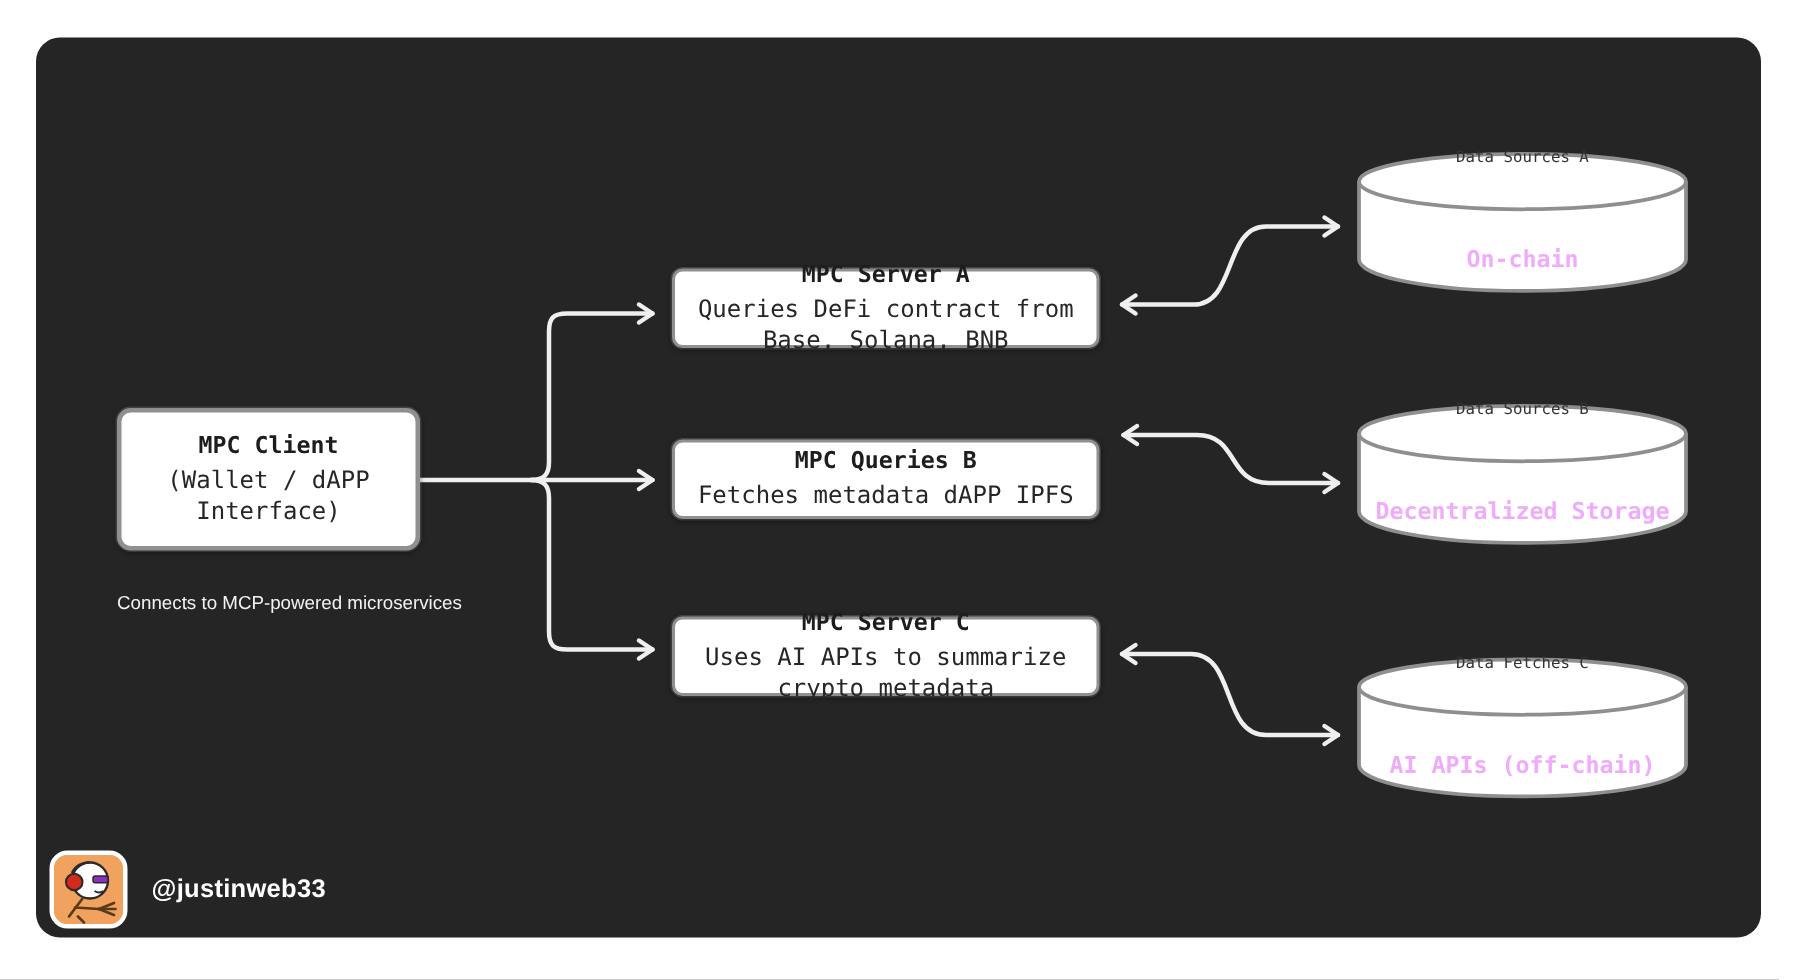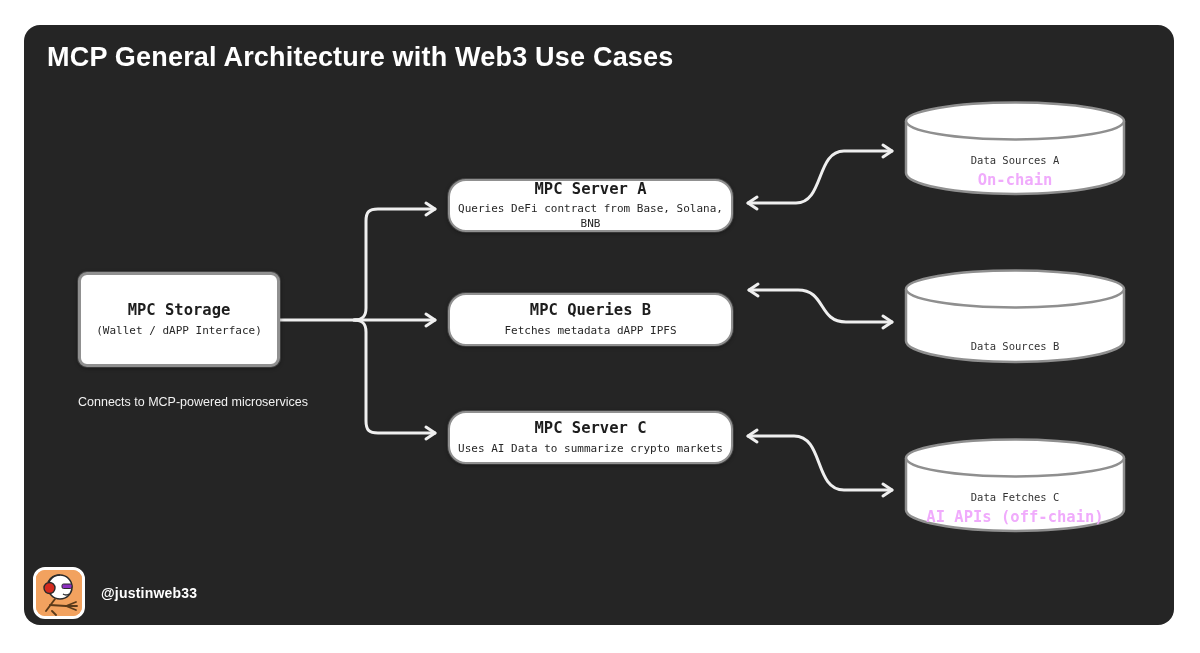--- a/index.html
+++ b/index.html
@@ -27,39 +27,39 @@
   }
   .arrow-layer {
     position: absolute;
     left: 0; top: 0;
     width: 1150px; height: 600px;
   }
   .node {
     position: absolute;
     background: #ffffff;
     border: 2px solid #909090;
-    border-radius: 18px;
+    border-radius: 7px;
     box-shadow: 0 1px 4px rgba(0,0,0,0.45), 0 0 0 1px rgba(255,255,255,0.18);
     display: flex;
     flex-direction: column;
     align-items: center;
     justify-content: center;
     text-align: center;
     font-family: "DejaVu Sans Mono", monospace;
     color: #1d1d1d;
     box-sizing: border-box;
   }
   .client-node {
     left: 54px; top: 247px;
     width: 202px; height: 95px;
     border-width: 3px;
     border-radius: 9px;
   }
   .node-title { font-size: 15.5px; font-weight: 700; line-height: 1.25; }
-  .node-sub   { font-size: 11px; color: #262626; margin-top: 3px; line-height: 1.3; }
+  .node-sub   { font-size: 16px; color: #262626; margin-top: 3px; line-height: 1.3; }
   .server-node { left: 424px; width: 285px; height: 53px; }
   .server-node .node-title { font-weight: 600; }
   .server-a { top: 154px; }
   .server-b { top: 268px; }
   .server-c { top: 386px; }
   .client-caption {
     position: absolute;
     left: 54px; top: 370px;
     color: #f2f2f2;
     font-size: 12.5px;
@@ -74,109 +74,110 @@
   .ds-a { top: 74px; }
   .ds-b { top: 242px; }
   .ds-c { top: 411px; }
   .ds-shape { position: absolute; left: 0; top: 0; }
   .ds-text {
     position: absolute;
     left: 0; top: 0; right: 0; bottom: 0;
     display: flex;
     flex-direction: column;
     align-items: center;
-    justify-content: flex-end;
+    justify-content: flex-start;
     padding-bottom: 10px;
     text-align: center;
     font-family: "DejaVu Sans Mono", monospace;
+    gap: 48px;
   }
   .ds-label { font-size: 10.5px; color: #333333; margin-bottom: 5px; }
   .ds-title { font-size: 15.5px; font-weight: 700; color: #f0abfc; white-space: nowrap; }
   .footer {
     position: absolute;
     left: 9px; top: 542px;
     display: flex;
     align-items: center;
   }
   .avatar {
     width: 52px; height: 52px;
     border-radius: 12px;
     border: 3px solid #ffffff;
     background: #f2a25f;
     box-sizing: border-box;
     overflow: hidden;
   }
   .handle {
     margin-left: 16px;
     color: #ffffff;
-    font-size: 14px;
+    font-size: 17px;
     font-weight: 700;
     letter-spacing: 0.2px;
   }
 </style>
 </head>
 <body>
 
 <div class="panel">
 
-  <div class="diagram-title">MCP General Architecture with Web3 Use Cases</div>
 
   <svg class="arrow-layer" viewBox="0 0 1150 600" xmlns="http://www.w3.org/2000/svg">
     <defs>
       <marker id="arw" viewBox="0 0 18 18" markerWidth="18" markerHeight="18" refX="13" refY="9" orient="auto-start-reverse" markerUnits="userSpaceOnUse">
         <path d="M4 3 L13 9 L4 15" fill="none" stroke="#efefef" stroke-width="3" stroke-linecap="round" stroke-linejoin="round"></path>
       </marker>
     </defs>
     <g fill="none" stroke="#efefef" stroke-width="3" stroke-linecap="round">
       <path d="M 256 295 L 332 295"></path>
       <path marker-end="url(#arw)" d="M 330 295 C 339 295 342 291 342 283 L 342 196 C 342 187 345 184 354 184 L 411 184"></path>
       <path marker-end="url(#arw)" d="M 332 295 L 411 295"></path>
       <path marker-end="url(#arw)" d="M 330 295 C 339 295 342 299 342 307 L 342 396 C 342 405 345 408 354 408 L 411 408"></path>
       <path marker-start="url(#arw)" marker-end="url(#arw)" d="M 724 178 L 772 178 C 800 178 792 126 820 126 L 868 126"></path>
       <path marker-start="url(#arw)" marker-end="url(#arw)" d="M 725 265 L 774 265 C 802 265 794 297 822 297 L 868 297"></path>
       <path marker-start="url(#arw)" marker-end="url(#arw)" d="M 724 411 L 770 411 C 800 411 790 465 820 465 L 868 465"></path>
     </g>
   </svg>
 
   <div class="node client-node">
-    <div class="node-title">MPC Storage</div>
+    <div class="node-title">MPC Client</div>
     <div class="node-sub">(Wallet / dAPP Interface)</div>
   </div>
   <div class="client-caption">Connects to MCP-powered microservices</div>
 
   <div class="node server-node server-a">
     <div class="node-title">MPC Server A</div>
     <div class="node-sub">Queries DeFi contract from Base, Solana, BNB</div>
   </div>
   <div class="node server-node server-b">
     <div class="node-title">MPC Queries B</div>
     <div class="node-sub">Fetches metadata dAPP IPFS</div>
   </div>
   <div class="node server-node server-c">
     <div class="node-title">MPC Server C</div>
-    <div class="node-sub">Uses AI Data to summarize crypto markets</div>
+    <div class="node-sub">Uses AI APIs to summarize crypto metadata</div>
   </div>
 
   <div class="datasource ds-a">
     <svg class="ds-shape" width="224" height="100" viewBox="0 0 224 100">
       <path d="M 3 22 L 3 74 A 109 21 0 0 0 221 74 L 221 22" fill="#ffffff" stroke="#8f8f8f" stroke-width="2.5"></path>
       <ellipse cx="112" cy="22" rx="109" ry="18.5" fill="#ffffff" stroke="#8f8f8f" stroke-width="2.5"></ellipse>
     </svg>
     <div class="ds-text">
       <div class="ds-label">Data Sources A</div>
       <div class="ds-title">On-chain</div>
     </div>
   </div>
   <div class="datasource ds-b">
     <svg class="ds-shape" width="224" height="100" viewBox="0 0 224 100">
       <path d="M 3 22 L 3 74 A 109 21 0 0 0 221 74 L 221 22" fill="#ffffff" stroke="#8f8f8f" stroke-width="2.5"></path>
       <ellipse cx="112" cy="22" rx="109" ry="18.5" fill="#ffffff" stroke="#8f8f8f" stroke-width="2.5"></ellipse>
     </svg>
     <div class="ds-text">
       <div class="ds-label">Data Sources B</div>
+      <div class="ds-title">Decentralized Storage</div>
     </div>
   </div>
   <div class="datasource ds-c">
     <svg class="ds-shape" width="224" height="100" viewBox="0 0 224 100">
       <path d="M 3 22 L 3 74 A 109 21 0 0 0 221 74 L 221 22" fill="#ffffff" stroke="#8f8f8f" stroke-width="2.5"></path>
       <ellipse cx="112" cy="22" rx="109" ry="18.5" fill="#ffffff" stroke="#8f8f8f" stroke-width="2.5"></ellipse>
     </svg>
     <div class="ds-text">
       <div class="ds-label">Data Fetches C</div>
       <div class="ds-title">AI APIs (off-chain)</div>

